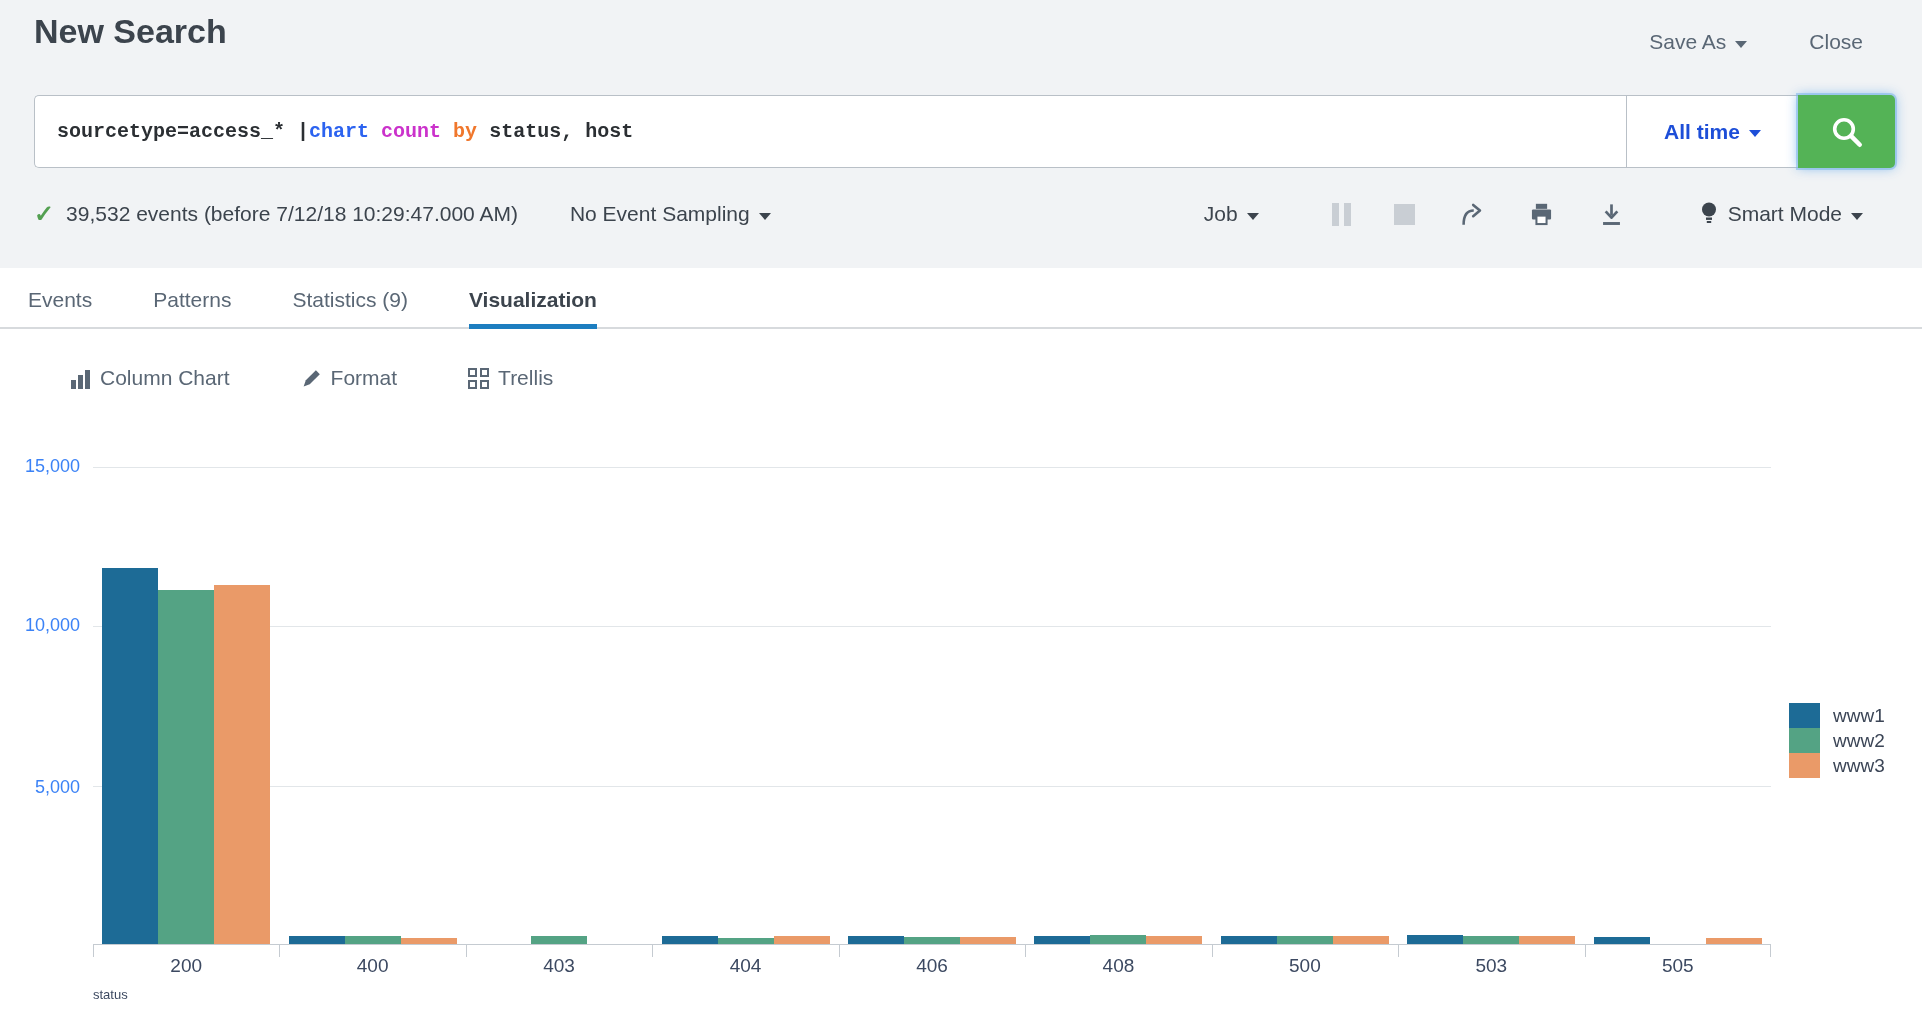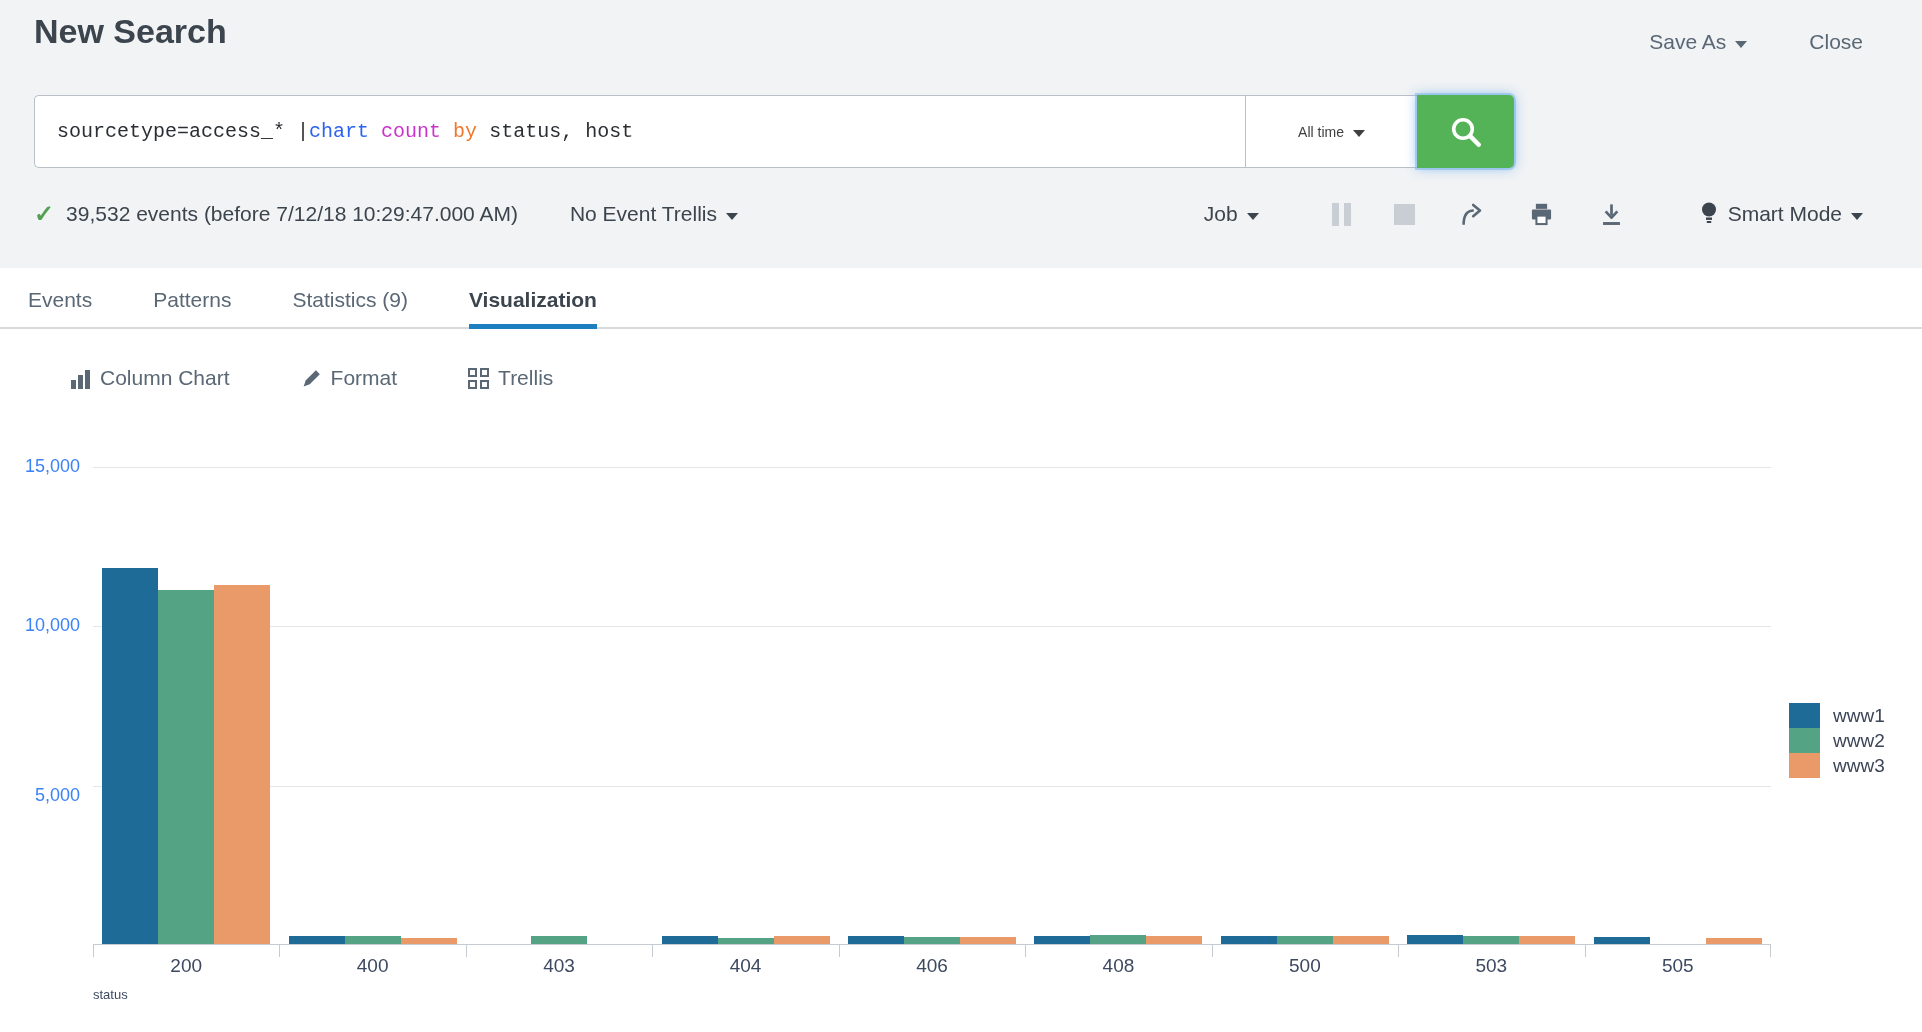--- a/index.html
+++ b/index.html
@@ -10,27 +10,27 @@
   .topbar { position:absolute; left:0; top:0; width:1922px; height:268px; background:#f1f3f5; }
   .page-title { position:absolute; left:34px; top:12px; font-size:34px; font-weight:bold; color:#3c444d; }
   .header-actions { position:absolute; right:59px; top:30px; display:flex; gap:62px; font-size:21px; color:#5a6775; }
   .header-actions .hbtn { cursor:pointer; display:flex; align-items:center; }
 
   .caret { display:inline-block; width:0; height:0; border-left:6px solid transparent;
            border-right:6px solid transparent; border-top:7px solid currentColor;
            margin-left:9px; position:relative; top:2px; }
 
   
-  .searchbar { position:absolute; left:34px; top:95px; width:1480px; height:73px; display:flex; }
+  .searchbar { position:absolute; left:34px; top:95px; width:1861px; height:73px; display:flex;font-weight:bold; }
   .query-input { flex:1; background:#fff; border:1px solid #b9c0c7; border-right:none;
                  border-radius:5px 0 0 5px; display:flex; align-items:center; padding-left:22px;
                  font-family:"Liberation Mono", monospace; font-size:20px; color:#2b2f33; }
   .time-range { width:172px; background:#fff; border:1px solid #b9c0c7; border-right:none;
                 display:flex; align-items:center; justify-content:center;
-                font-size:14px; color:#404040; cursor:pointer; }
+                font-size:21px; color:#1d4ed8; cursor:pointer; }
   .search-btn { width:97px; background:#54b356; border-radius:0 5px 5px 0; display:flex;
                 align-items:center; justify-content:center; cursor:pointer;
                 box-shadow:0 0 0 2px rgba(125,182,232,.55), 0 0 12px rgba(110,175,235,.85); }
 
   
   .statusrow { position:absolute; left:34px; right:59px; top:193px; height:42px;
                display:flex; align-items:center; font-size:21px; color:#3c444d; }
   .check { font-size:24px; font-weight:bold; color:#53a051; margin-right:12px; }
   .sampling { margin-left:52px; display:flex; align-items:center; cursor:pointer; }
   .right-tools { margin-left:auto; display:flex; align-items:center; gap:43px; color:#5a6775; }
@@ -102,21 +102,21 @@
           <circle cx="10" cy="10" r="6.2" fill="none" stroke="#fff" stroke-width="2.4"></circle>
           <line x1="14.8" y1="14.8" x2="20.5" y2="20.5" stroke="#fff" stroke-width="3" stroke-linecap="round"></line>
         </svg>
       </div>
     </div>
 
     <div class="statusrow">
       <span class="check" style="color: rgb(83, 160, 81);">✓</span>
       <span>39,532 events (before 7/12/18 10:29:47.000 AM)</span>
       <span class="sampling">
-        <span>No Event Trellis</span>
+        <span>No Event Sampling</span>
         <span class="caret"></span>
       </span>
 
       <span class="right-tools">
         <span class="job">
           <span>Job</span>
           <span class="caret"></span>
         </span>
 
         <span class="icon-btn">
@@ -194,21 +194,21 @@
           <i></i>
           <i></i>
           <i></i>
         </span>
       <span>Trellis</span>
     </div>
   </div>
 
   <div class="chart-wrap">
     <div>
-        <div class="ytick" style="top: 355px;">5,000</div>
+        <div class="ytick" style="top: 347px;">5,000</div>
         <div class="ytick" style="top: 185.333px;">10,000</div>
         <div class="ytick" style="top: 26px;">15,000</div>
       </div>
     <div class="plot">
       <div class="baseline"></div>
     <div class="gridline" style="top: 318.667px;"></div>
         <div class="gridline" style="top: 159.333px;"></div>
         <div class="gridline" style="top: 0px;"></div>
         <div class="xtick" style="left: 0px;"></div>
         <div class="bar-group" style="left: 0px; width: 186.444px;">

